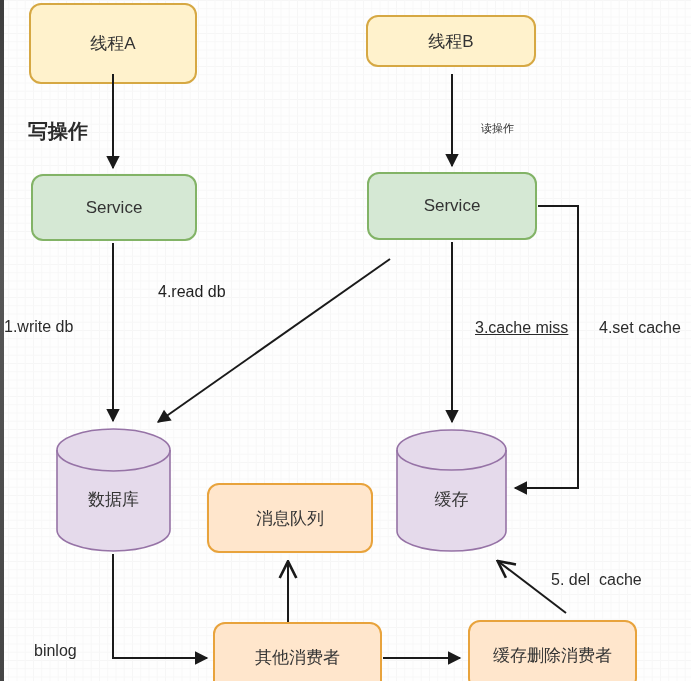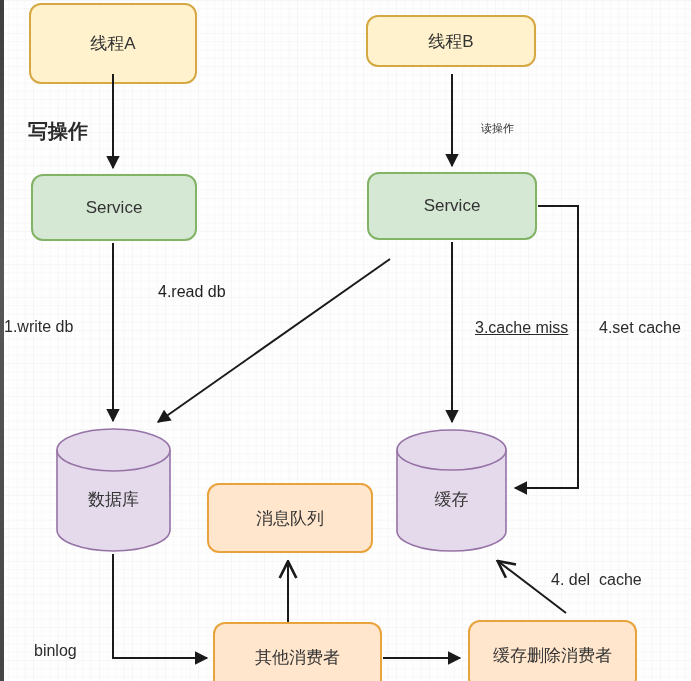--- a/index.html
+++ b/index.html
@@ -87,21 +87,21 @@
     </svg>
     <span class="cyl-label">缓存</span>
   </div>
 
   <div class="elabel l-write-op">写操作</div>
   <div class="elabel l-read-op">读操作</div>
   <div class="elabel l-write-db">1.write db</div>
   <div class="elabel l-read-db">4.read db</div>
   <div class="elabel l-cache-miss">3.cache miss</div>
   <div class="elabel l-set-cache">4.set cache</div>
-  <div class="elabel l-del-cache">4. del  cache</div>
+  <div class="elabel l-del-cache">5. del  cache</div>
   <div class="elabel l-binlog">binlog</div>
 
   <svg id="edges" width="691" height="681" viewBox="0 0 691 681">
     <defs>
       <marker id="arrow-solid" viewBox="0 0 12 12" refX="10" refY="6" markerWidth="8" markerHeight="8" orient="auto-start-reverse">
         <path d="M1,1 L11,6 L1,11 Z" fill="#1a1a1a"></path>
       </marker>
       <marker id="arrow-open" viewBox="0 0 12 12" refX="10" refY="6" markerWidth="10" markerHeight="10" orient="auto-start-reverse">
         <path d="M1,1 L11,6 L1,11" fill="none" stroke="#1a1a1a" stroke-width="1.6"></path>
       </marker>

